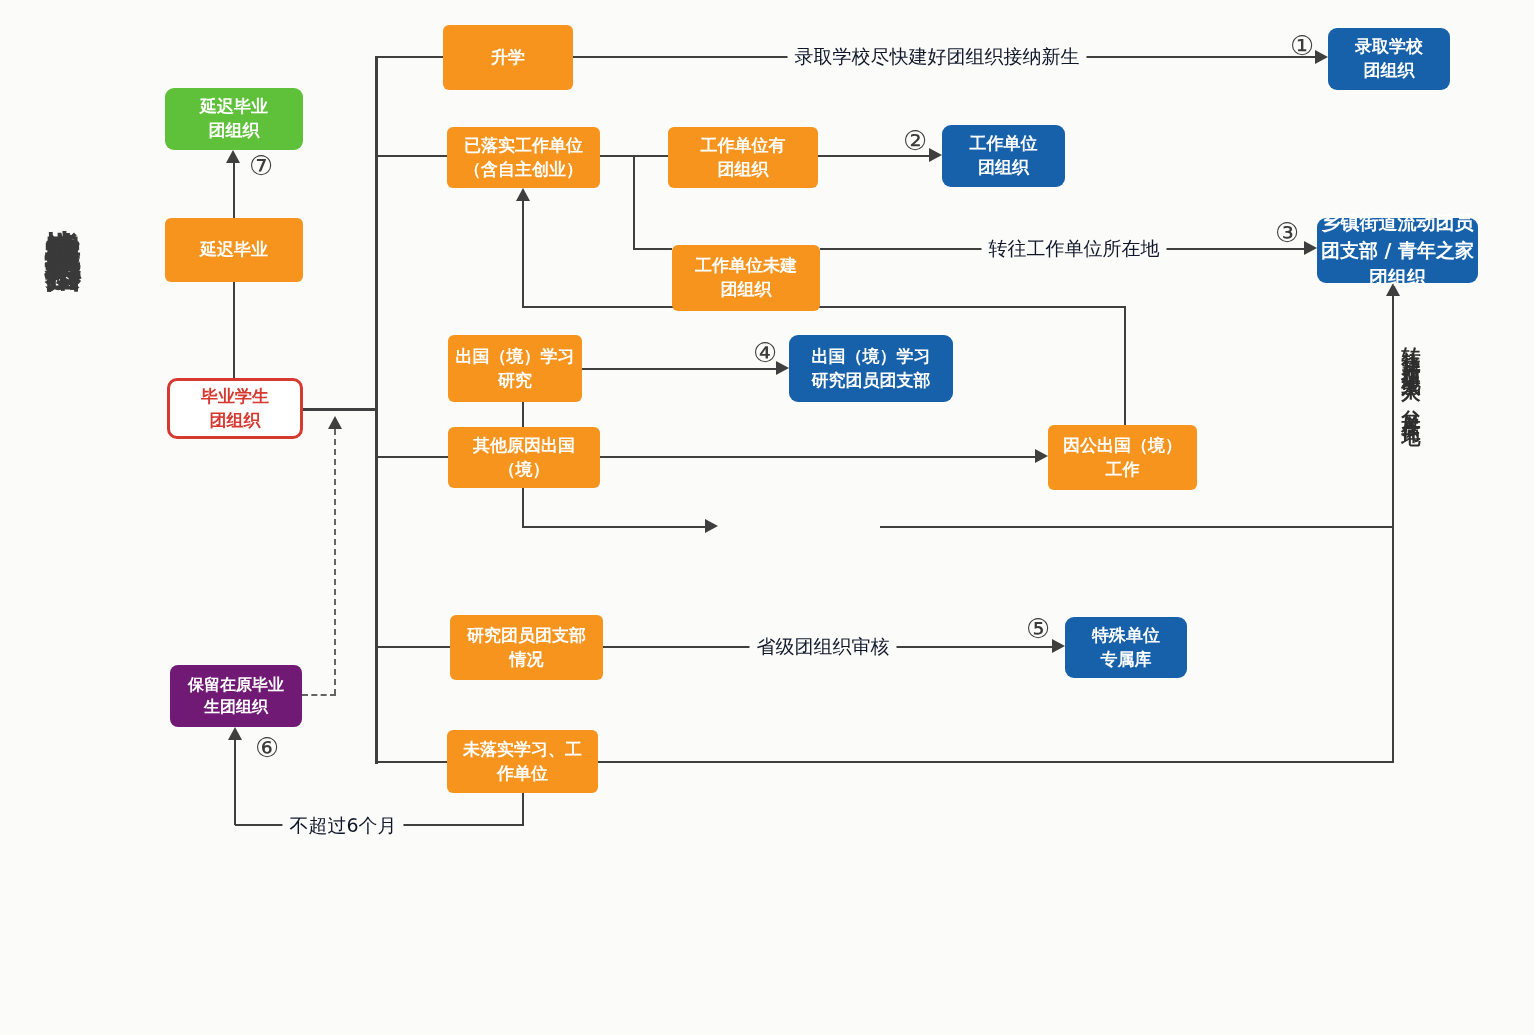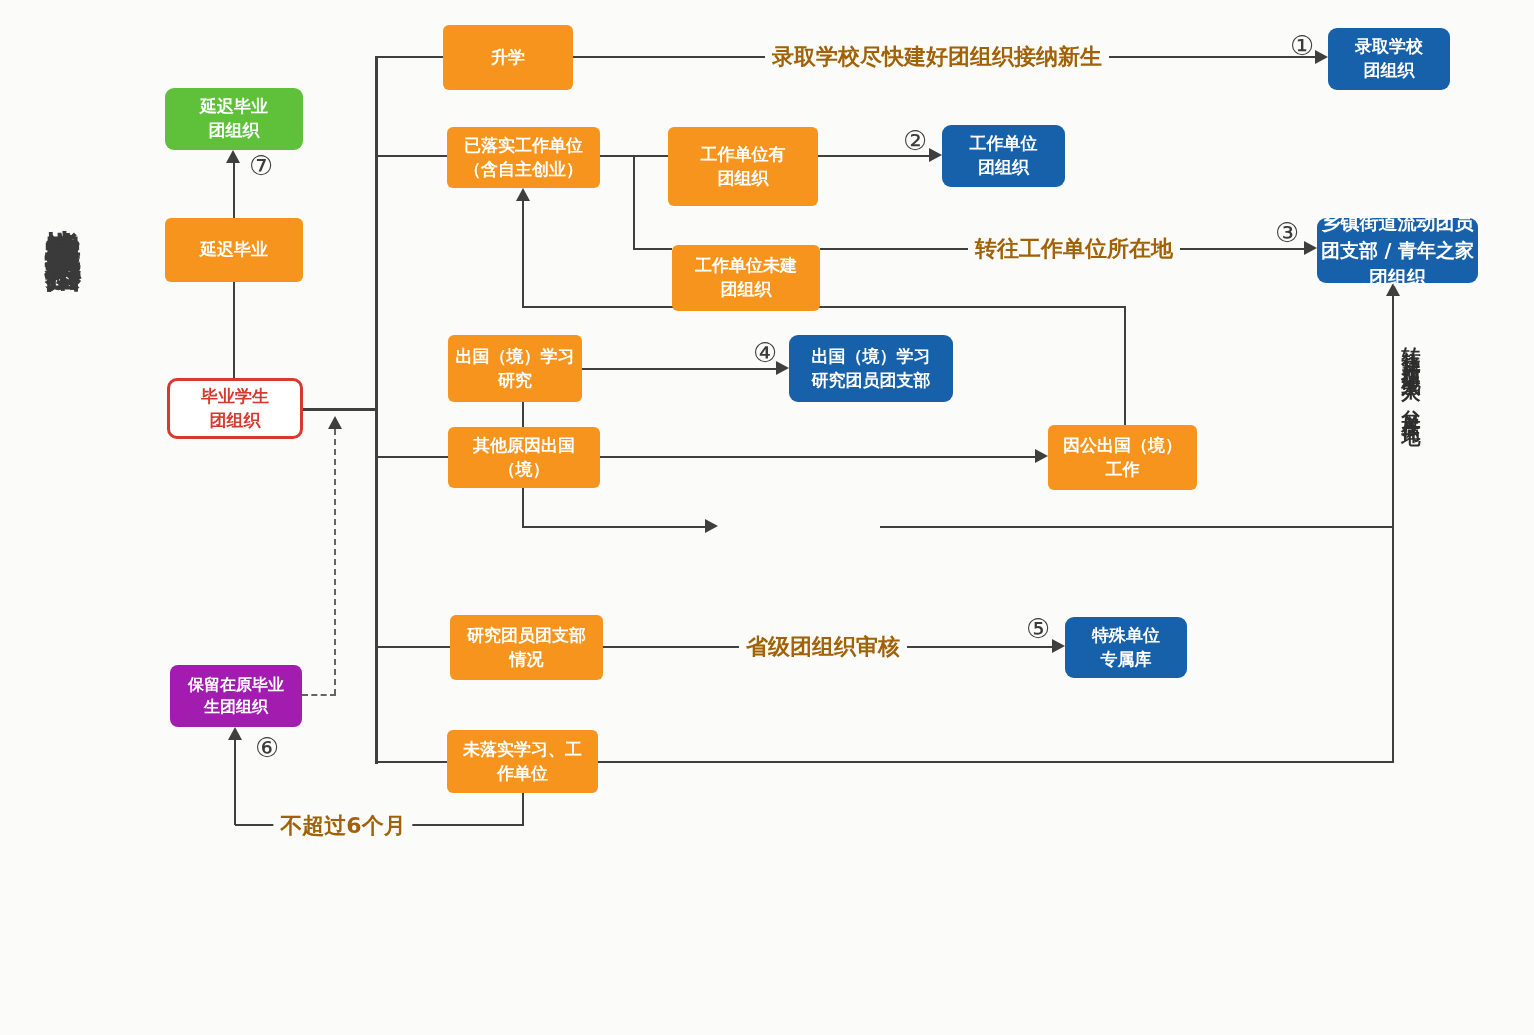--- a/index.html
+++ b/index.html
@@ -9,35 +9,35 @@
   }
   .canvas *{box-sizing:border-box;}
   .node{
     position:absolute;display:flex;align-items:center;justify-content:center;
     text-align:center;color:#fff;font-weight:bold;font-size:17px;line-height:1.4;
     white-space:pre-line;border-radius:6px;
   }
   .orange{background:#F7941E;}
   .blue{background:#1661A9;border-radius:9px;}
   .green{background:#5FC13A;border-radius:9px;}
-  .gray{background:#a21caf;border-radius:8px;font-size:16px;}
+  .gray{background:#701a75;border-radius:8px;font-size:16px;}
   .outline-red{background:#ffffff;border:3px solid #D6392F;color:#D6392F;border-radius:10px;}
   .small{font-size:19px;line-height:1.45;}
   .h-line,.v-line{position:absolute;background:#3F3F3F;}
   .dash-v{position:absolute;width:0;border-left:2px dashed #646464;}
   .dash-h{position:absolute;height:0;border-top:2px dashed #646464;}
   .arr-r{position:absolute;width:0;height:0;
     border-top:7px solid transparent;border-bottom:7px solid transparent;
     border-left:13px solid #3F3F3F;}
   .arr-u{position:absolute;width:0;height:0;
     border-left:7px solid transparent;border-right:7px solid transparent;
     border-bottom:13px solid #3F3F3F;}
   .edge-label{
     position:absolute;transform:translate(-50%,-50%);background:#FBFBF9;
-    padding:0 7px;font-size:22px;font-weight:bold;color:#a16207;white-space:nowrap;
+    padding:0 7px;font-size:19px;font-weight:normal;color:#0f172a;white-space:nowrap;
   }
   .badge{
     position:absolute;transform:translate(-50%,-50%);
     font-size:27px;color:#3C3C3C;line-height:1;
   }
   .vtitle{
     position:absolute;writing-mode:vertical-rl;text-orientation:upright;
     font-size:36px;font-weight:bold;color:#3A3A3A;letter-spacing:2px;
   }
   .vnote{
@@ -122,21 +122,21 @@
 团组织</div>
   <div class="node orange" style="left:165px;top:218px;width:138px;height:64px;">延迟毕业</div>
   <div class="node outline-red" style="left:167px;top:378px;width:136px;height:61px;">毕业学生
 团组织</div>
   <div class="node gray" style="left:170px;top:665px;width:132px;height:62px;">保留在原毕业
 生团组织</div>
 
   <div class="node orange" style="left:443px;top:25px;width:130px;height:65px;">升学</div>
   <div class="node orange" style="left:447px;top:127px;width:153px;height:61px;text-align:center;">已落实工作单位
 （含自主创业）</div>
-  <div class="node orange" style="left:668px;top:127px;width:150px;height:79px;">工作单位有
+  <div class="node orange" style="left:668px;top:127px;width:150px;height:61px;">工作单位有
 团组织</div>
   <div class="node blue" style="left:942px;top:125px;width:123px;height:62px;">工作单位
 团组织</div>
   <div class="node orange" style="left:672px;top:217px;width:148px;height:66px;margin-top:28px;">工作单位未建
 团组织</div>
   <div class="node blue" style="left:1328px;top:28px;width:122px;height:62px;">录取学校
 团组织</div>
   <div class="node blue small" style="left:1317px;top:218px;width:161px;height:65px;">乡镇街道流动团员
 团支部 / 青年之家
 团组织</div>

